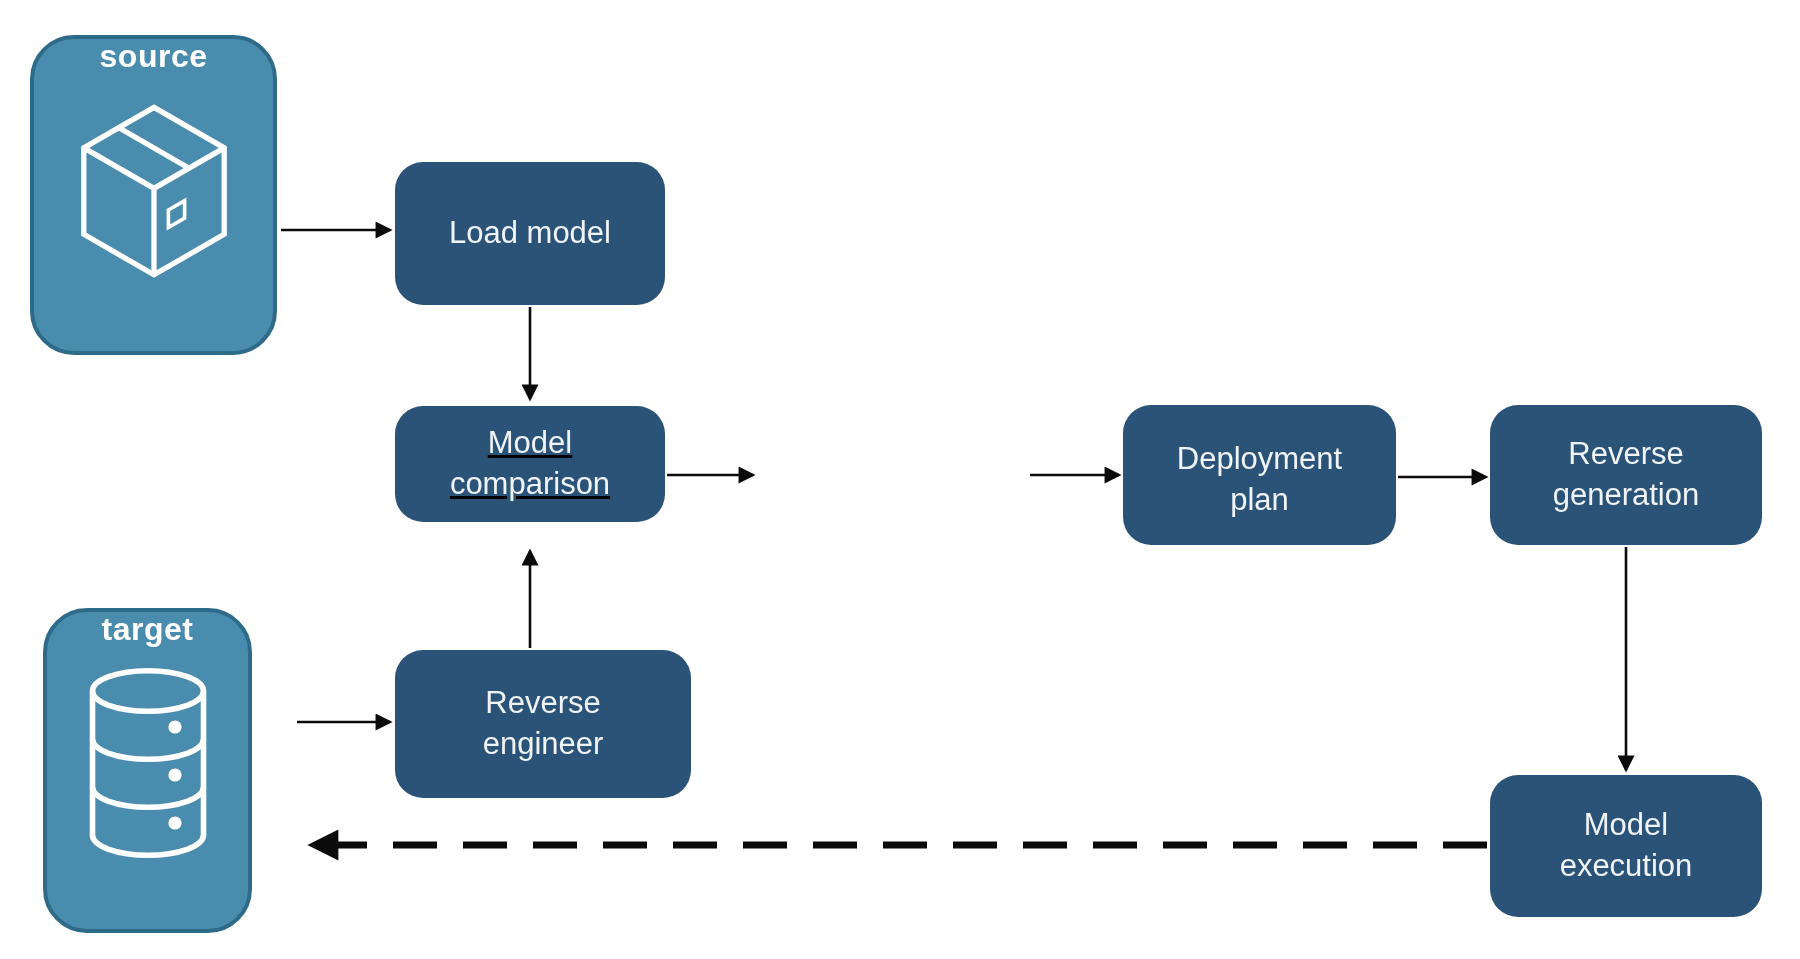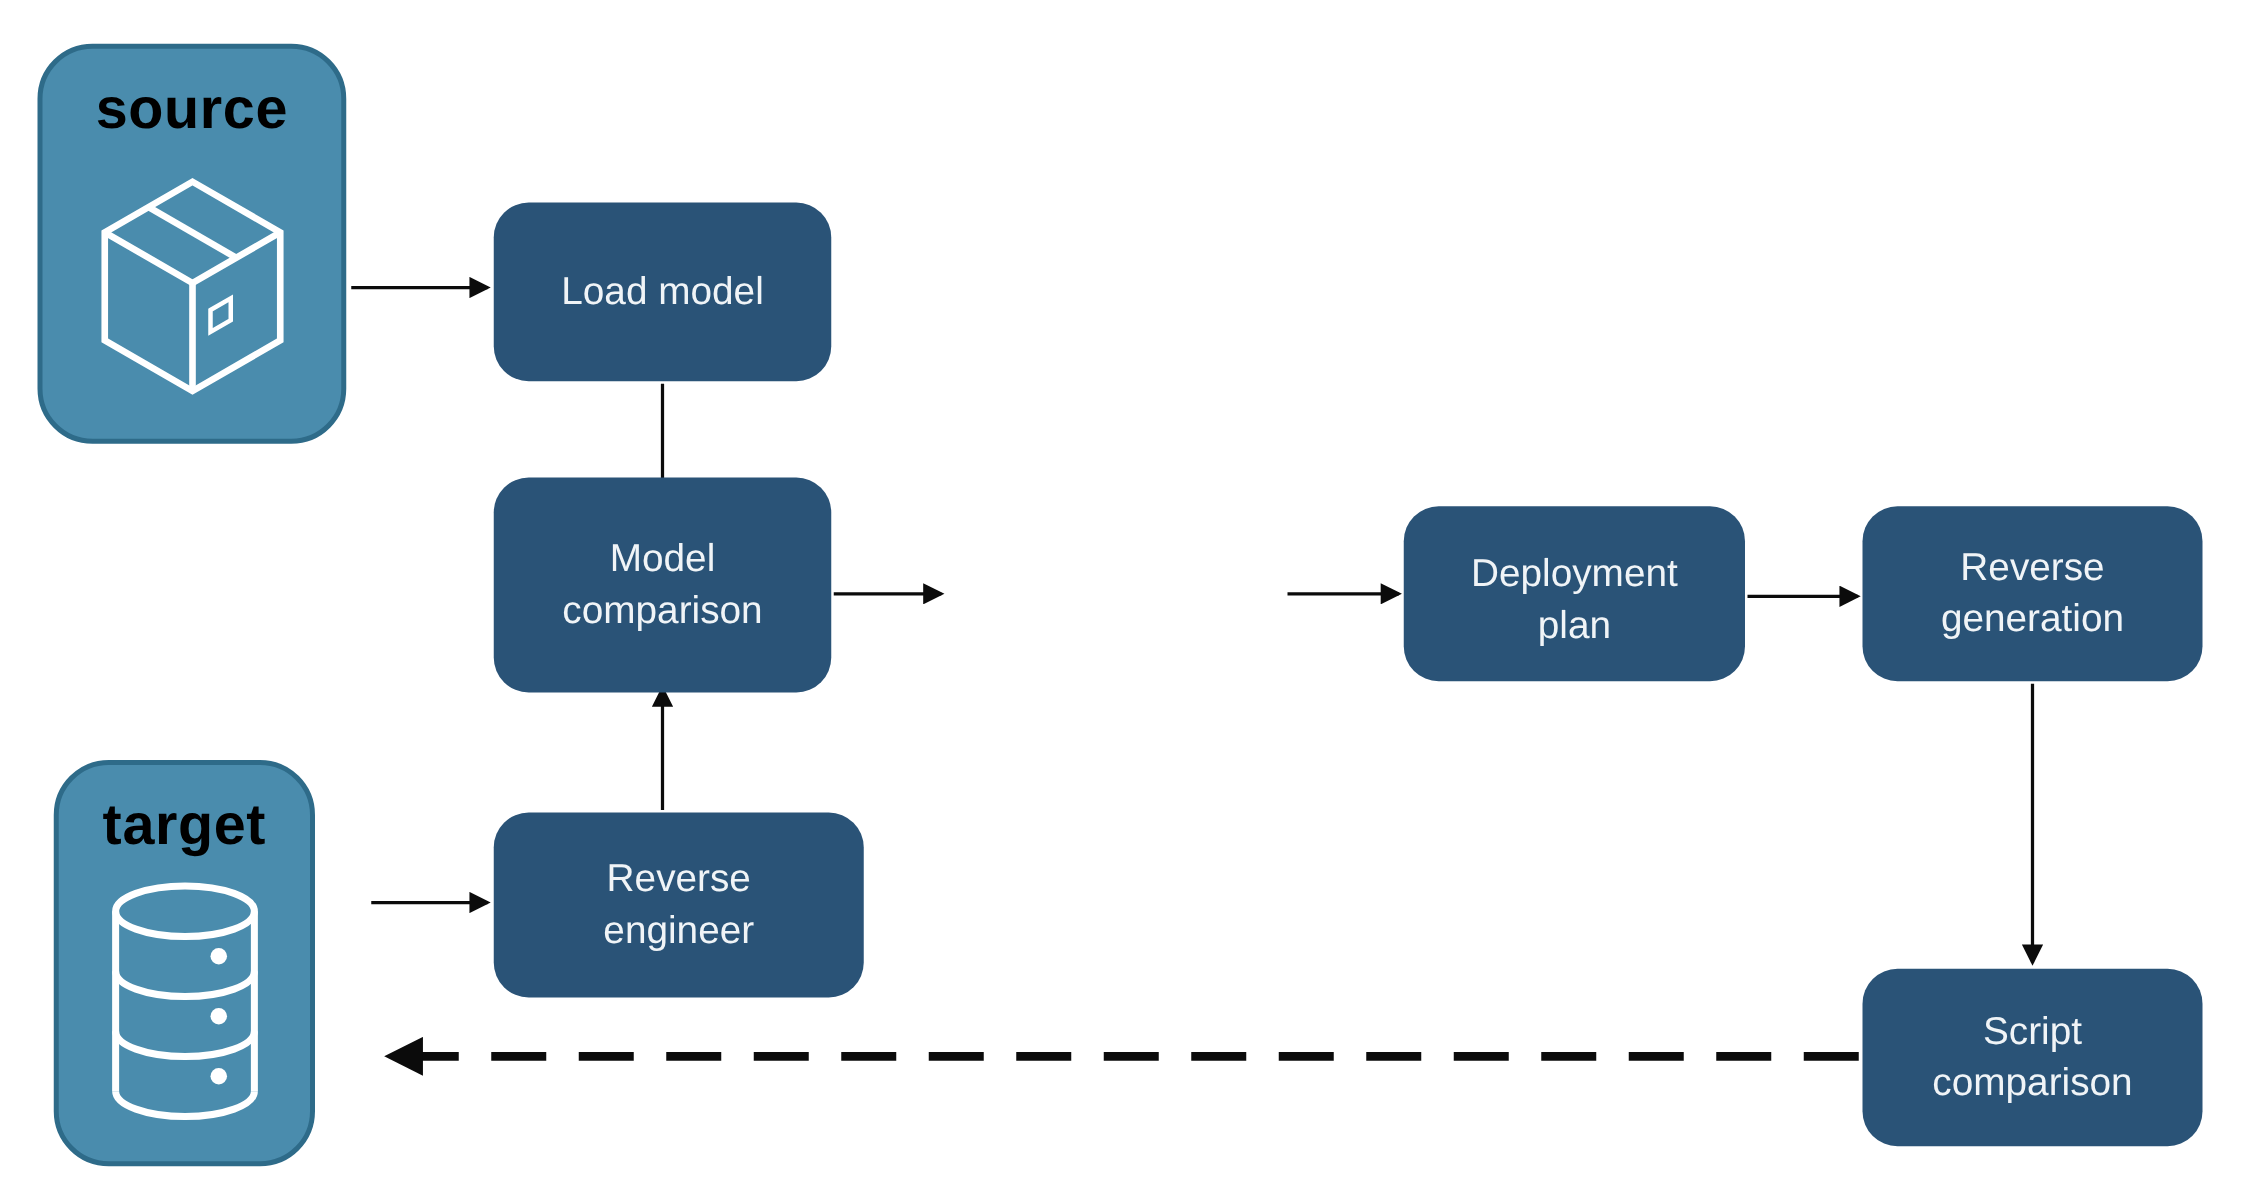--- a/index.html
+++ b/index.html
@@ -30,25 +30,24 @@
     position: absolute;
     background: #4a8cad;
     border: 4px solid #2e6b89;
     border-radius: 44px;
     box-sizing: border-box;
     display: flex;
     flex-direction: column;
     align-items: center;
   }
   .ep-label {
-    color: #000000;
-    font-size: 46px;
+    color: #ffffff;
+    font-size: 32px;
     font-weight: 800;
     letter-spacing: 0.5px;
-    margin-top: 22px;
     line-height: 1.1;
   }
   .ep-icon { margin-top: 18px; display: block; }
   .ep-icon * { vector-effect: non-scaling-stroke; }
 
   #ep-source { left: 30px;  top: 35px;  width: 247px; height: 320px; }
   #ep-target { left: 43px;  top: 608px; width: 209px; height: 325px; }
 
   
   .node {
@@ -63,21 +62,21 @@
     padding: 24px 28px;
   }
   .node span {
     color: #f0f4f7;
     font-size: 31px;
     font-weight: 400;
     line-height: 1.32;
   }
 
   #n-load { left: 395px;  top: 162px; width: 270px; height: 143px; }
-  #n-comp { left: 395px;  top: 382px; width: 270px; height: 172px; }
+  #n-comp { left: 395px;  top: 406px; width: 270px; height: 116px; text-decoration: underline; }
   #n-diff { left: 758px;  top: 405px; width: 270px; height: 140px; }
   #n-plan { left: 1123px; top: 405px; width: 273px; height: 140px; align-items: flex-end; }
   #n-gen  { left: 1490px; top: 405px; width: 272px; height: 140px; }
   #n-rev  { left: 395px;  top: 650px; width: 296px; height: 148px; }
   #n-exec { left: 1490px; top: 775px; width: 272px; height: 142px; }
 </style>
 </head>
 <body>
 
 <div id="canvas">
@@ -144,16 +143,16 @@
   <div class="node" id="n-plan">
     <span>Deployment plan</span>
   </div>
   <div class="node" id="n-gen">
     <span>Reverse generation</span>
   </div>
   <div class="node" id="n-rev">
     <span>Reverse engineer</span>
   </div>
   <div class="node" id="n-exec">
-    <span>Script comparison</span>
+    <span>Model execution</span>
   </div>
 
 </div>
 
 </body></html>

